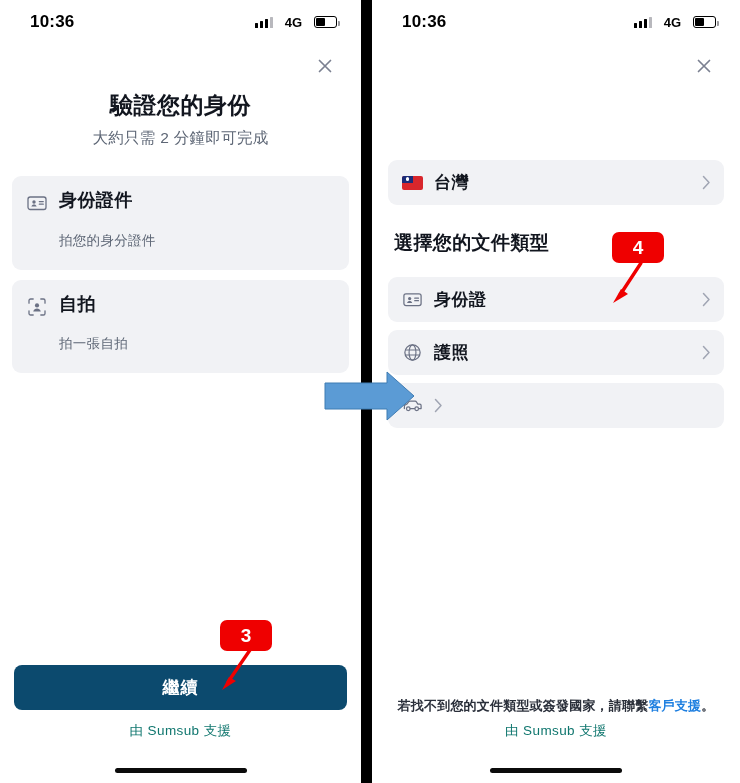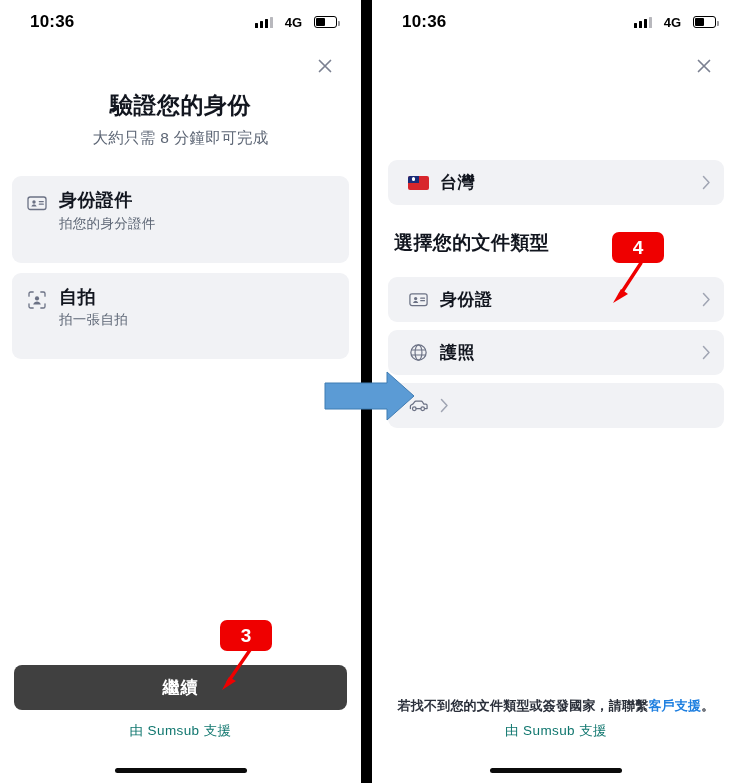--- a/index.html
+++ b/index.html
@@ -42,32 +42,32 @@
   .l-title{
     position:absolute;top:90px;left:0;right:0;text-align:center;
     font-size:23px;font-weight:bold;color:#12161f;letter-spacing:.5px;
   }
   .l-sub{
     position:absolute;top:128px;left:0;right:0;text-align:center;
     font-size:15.5px;color:#5d6675;letter-spacing:.3px;
   }
   .l-list{position:absolute;top:176px;left:12px;right:12px;}
   .opt-row{
-    background:#f1f2f5;border-radius:9px;padding:13px 14px 30px 14px;
+    background:#f1f2f5;border-radius:9px;padding:13px 14px 20px 14px;
     margin-bottom:10px;display:flex;align-items:flex-start;gap:11px;cursor:pointer;
   }
   .opt-icon{width:22px;height:22px;flex:0 0 22px;margin-top:3px;}
   .opt-texts{display:flex;flex-direction:column;}
   .opt-title{font-size:18px;font-weight:bold;color:#12161f;line-height:1.25;letter-spacing:.4px;}
-  .opt-desc{font-size:13.5px;color:#5d6675;margin-top:3px;letter-spacing:.3px;}
+  .opt-desc{font-size:13.5px;color:#5d6675;margin-top:20px;letter-spacing:.3px;}
 
   
   .cta{
     position:absolute;left:14px;right:14px;bottom:73px;height:45px;
-    background:#404040;border:none;border-radius:8px;color:#fff;
+    background:#0c4a6e;border:none;border-radius:8px;color:#fff;
     font-size:17px;font-weight:bold;letter-spacing:1px;
     font-family:"Liberation Sans","DejaVu Sans",sans-serif;cursor:pointer;
     display:flex;align-items:center;justify-content:center;
   }
   .powered{
     position:absolute;left:0;right:0;bottom:43px;text-align:center;
     font-size:13.5px;color:#0f766e;letter-spacing:.4px;
   }
   .home-ind{
     position:absolute;bottom:10px;left:50%;transform:translateX(-50%);
@@ -80,21 +80,21 @@
     font-size:19.5px;font-weight:bold;color:#12161f;line-height:1.38;letter-spacing:.4px;
   }
   .r-country{position:absolute;top:160px;left:16px;right:16px;}
   .r-section-label{
     position:absolute;top:230px;left:22px;
     font-size:19px;font-weight:bold;color:#12161f;letter-spacing:.4px;
   }
   .r-doclist{position:absolute;top:277px;left:16px;right:16px;}
   .sel-row{
     background:#f1f2f5;border-radius:9px;height:45px;
-    display:flex;align-items:center;padding:0 13px 0 20px;margin-bottom:8px;cursor:pointer;
+    display:flex;align-items:center;padding:0 13px 0 14px;margin-bottom:8px;cursor:pointer;
   }
   .flag-tw{width:21px;height:14px;margin-right:11px;border-radius:2px;flex:0 0 21px;
            background:#d8262c;position:relative;overflow:hidden;}
   .flag-tw::before{content:"";position:absolute;left:0;top:0;width:10.5px;height:7px;background:#1a2c78;}
   .flag-tw::after{content:"";position:absolute;left:3.6px;top:1.7px;width:3.4px;height:3.4px;
                   background:#fff;border-radius:50%;}
   .sel-icon{width:21px;height:21px;flex:0 0 21px;margin-right:11px;display:block;}
   .sel-label{font-size:17px;font-weight:bold;color:#12161f;letter-spacing:.5px;flex:1;}
   .chev{width:9px;height:15px;flex:0 0 9px;}
 
@@ -135,21 +135,21 @@
       </div>
     </div>
 
     <div class="close-btn">
       <svg width="28" height="28" viewBox="0 0 28 28">
           <path d="M8.5 8.5 L19.5 19.5 M19.5 8.5 L8.5 19.5" stroke="#7b8091" stroke-width="1.7" stroke-linecap="round"></path>
         </svg>
     </div>
 
     <div class="l-title">驗證您的身份</div>
-    <div class="l-sub">大約只需 8 分鐘即可完成</div>
+    <div class="l-sub">大約只需 2 分鐘即可完成</div>
 
     <div class="l-list">
 
       <div class="opt-row">
         <span class="opt-icon">
           <svg width="22" height="22" viewBox="0 0 22 22">
             <rect x="2" y="5" width="18" height="12.5" rx="2.2" fill="none" stroke="#6b7184" stroke-width="1.3"></rect>
             <circle cx="8" cy="10" r="1.7" fill="#6b7184"></circle>
             <path d="M5.3 14.6c.5-1.5 1.5-2.1 2.7-2.1s2.2.6 2.7 2.1z" fill="#6b7184"></path>
             <path d="M13.3 9.6h4M13.3 12.2h4" stroke="#6b7184" stroke-width="1.2" stroke-linecap="round"></path>

